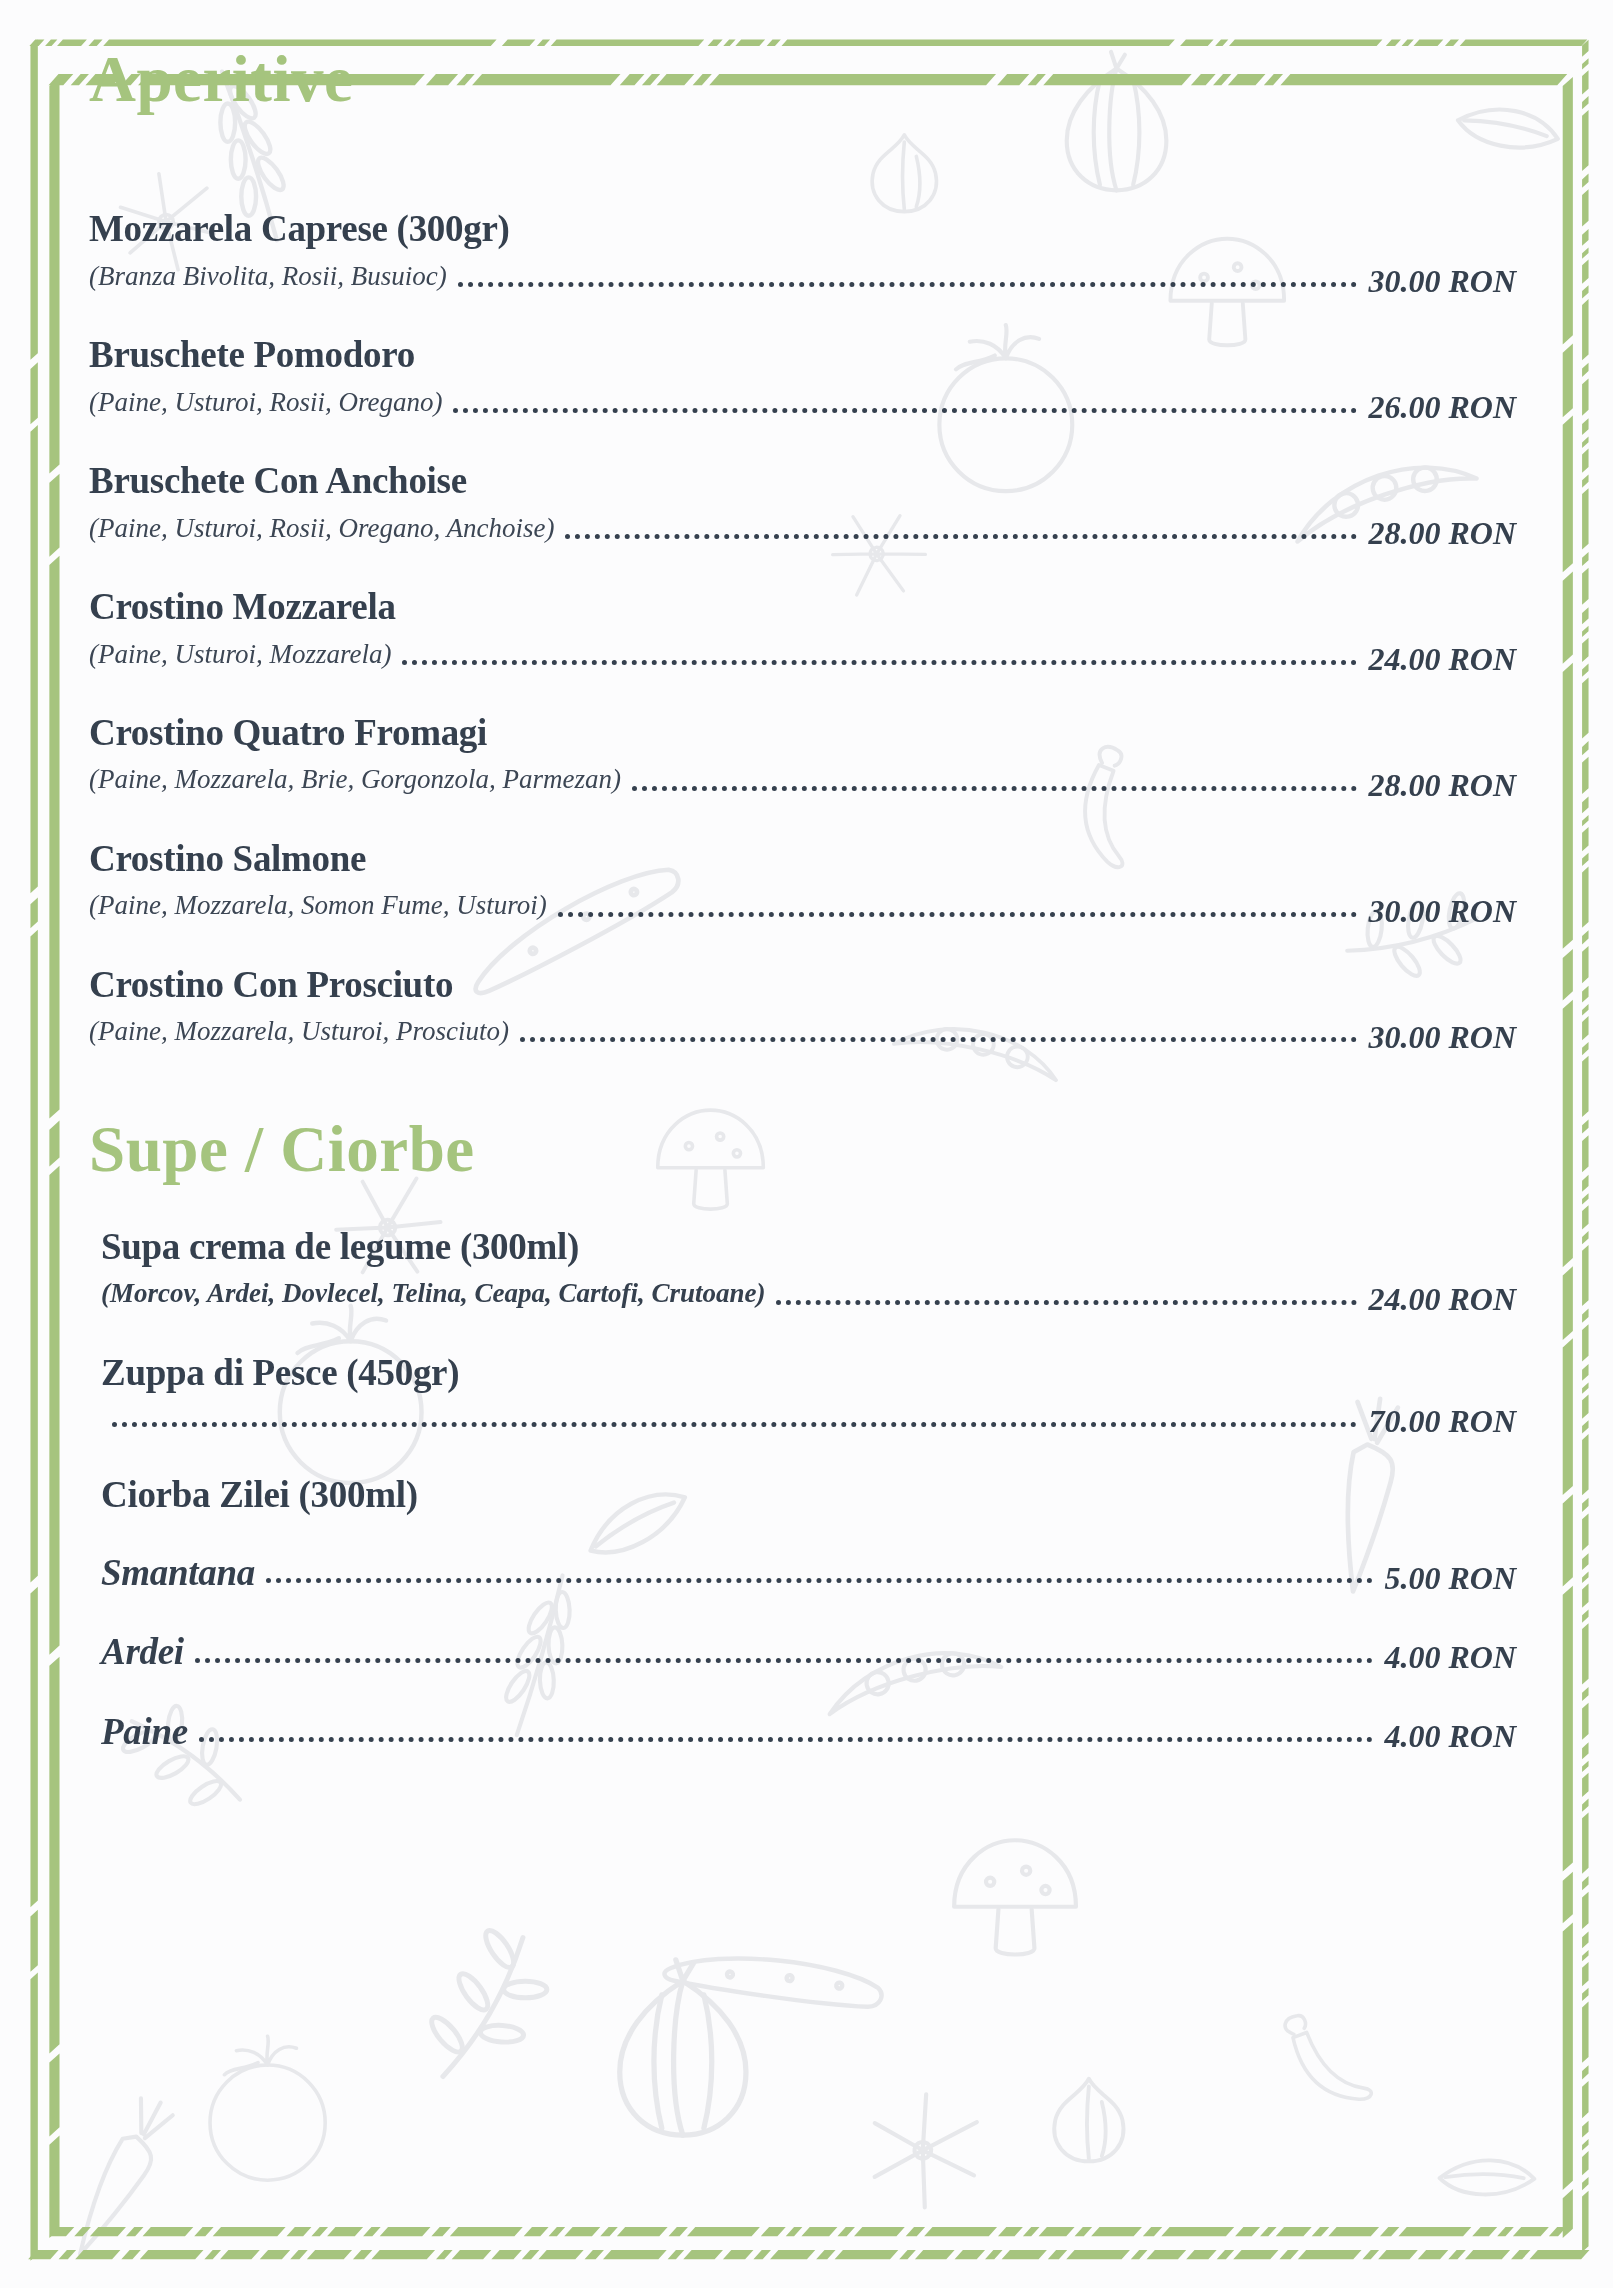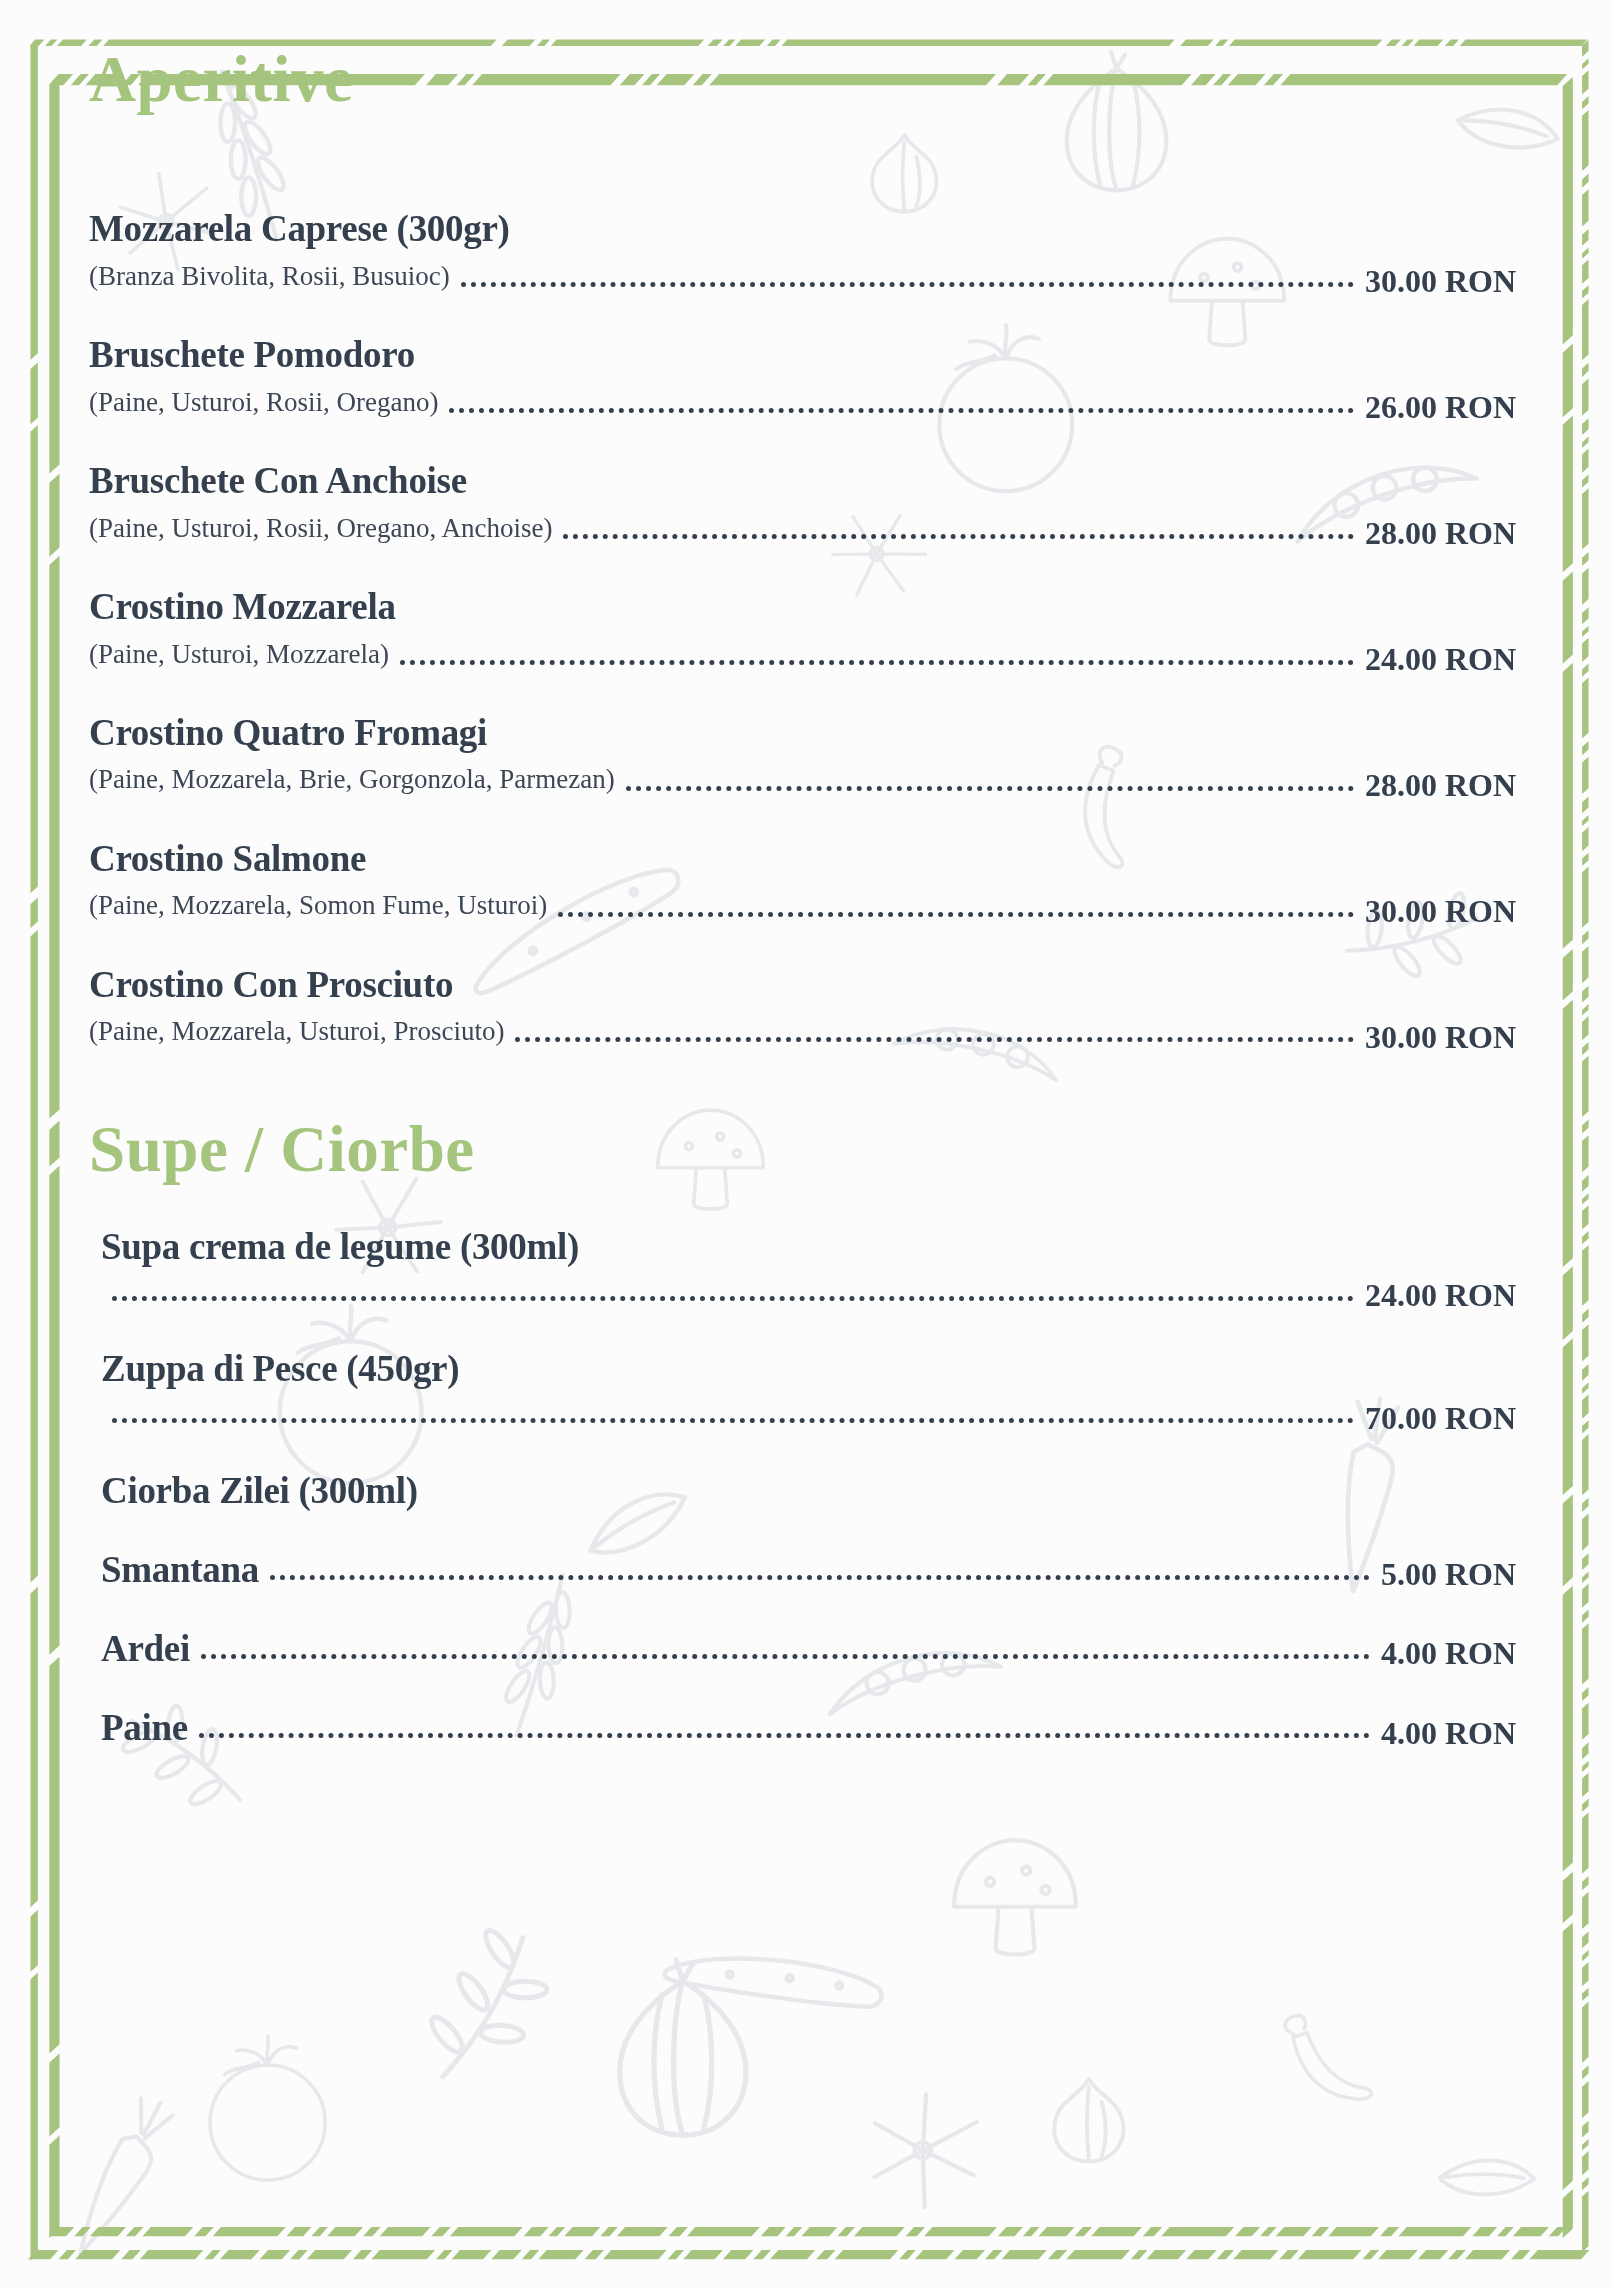--- a/index.html
+++ b/index.html
@@ -38,20 +38,21 @@
     font-size: 37px;
     line-height: 1.25;
     font-weight: 700;
     color: #35404e;
     margin-bottom: 7.4px;
     letter-spacing: -0.3px;
   }
   .item-row {
     display: flex;
     align-items: flex-end;
+    font-style: italic;
   }
   .item-desc {
     font-size: 27px;
     line-height: 1.25;
     color: #3c4654;
     white-space: nowrap;
     padding-bottom: 6.5px;
   }
   .item-desc.bold { font-weight: 700; color: #35404e; }
   .item-name-inline {
@@ -280,20 +281,21 @@
             <span class="dots"></span>
             <span class="item-price">30.00 RON</span>
           </div>
         </div>
       </div>
       <div class="section-title s1">Supe / Ciorbe</div>
       <div class="section-items s1">
         <div class="item">
           <div class="item-title">Supa crema de legume (300ml)</div>
           <div class="item-row">
+            <span class="item-desc bold">(Morcov, Ardei, Dovlecel, Telina, Ceapa, Cartofi, Crutoane)</span>
             <span class="dots"></span>
             <span class="item-price">24.00 RON</span>
           </div>
         </div>
         <div class="item">
           <div class="item-title">Zuppa di Pesce (450gr)</div>
           <div class="item-row">
             <span class="dots"></span>
             <span class="item-price">70.00 RON</span>
           </div>

